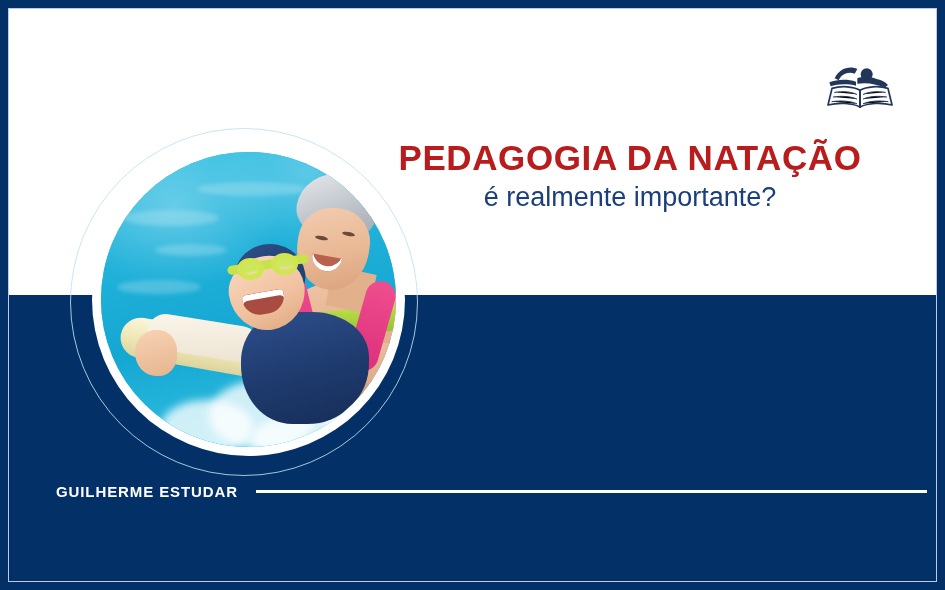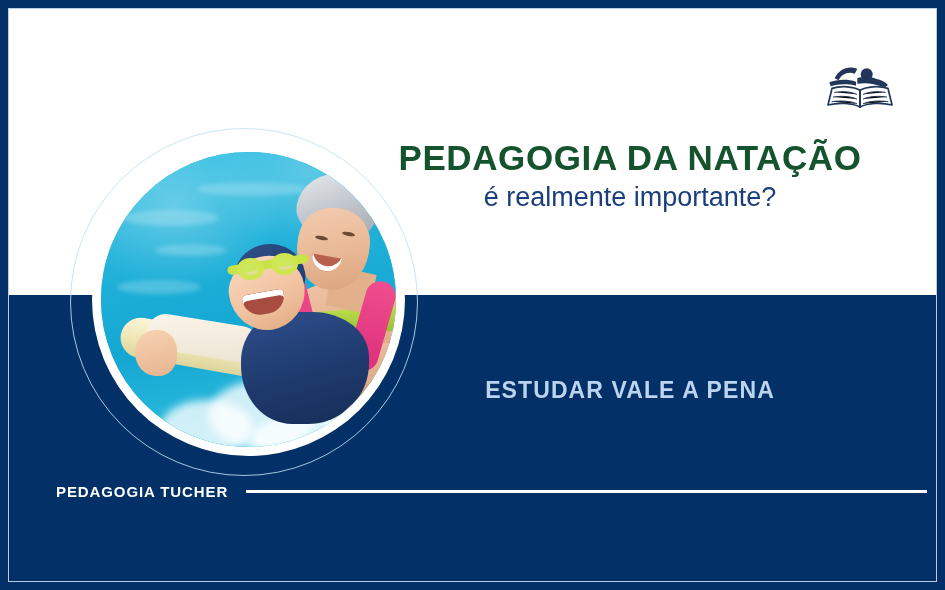--- a/index.html
+++ b/index.html
@@ -320,21 +320,21 @@
     width: 510px;
     text-align: center;
     z-index: 20;
   }
   .headline-title {
     margin: 0;
     font-family: "Liberation Sans", sans-serif;
     font-size: 35px;
     font-weight: bold;
     letter-spacing: .6px;
-    color: #14532d;
+    color: #b91c1c;
     line-height: 1.12;
     white-space: nowrap;
   }
   .headline-sub {
     margin: 6px 0 0 0;
     font-family: "Liberation Sans", sans-serif;
     font-size: 27px;
     font-weight: normal;
     color: #1a3f7c;
     line-height: 1.1;
@@ -461,22 +461,21 @@
         <path d="M102 65 C89 63, 74 64, 65 68"></path>
       </g>
     </svg>
   </div>
 
   <div class="headline">
     <h1 class="headline-title">PEDAGOGIA DA NATAÇÃO</h1>
     <p class="headline-sub">é realmente importante?</p>
   </div>
 
-  <div class="tagline">ESTUDAR VALE A PENA</div>
 
   <div class="author-row">
-    <span class="author-name">PEDAGOGIA TUCHER</span>
+    <span class="author-name">GUILHERME ESTUDAR</span>
     <span class="author-rule"></span>
   </div>
 
   <div class="frame-inner-hairline"></div>
   <div class="frame-border"></div>
 </div>
 
 </body></html>

